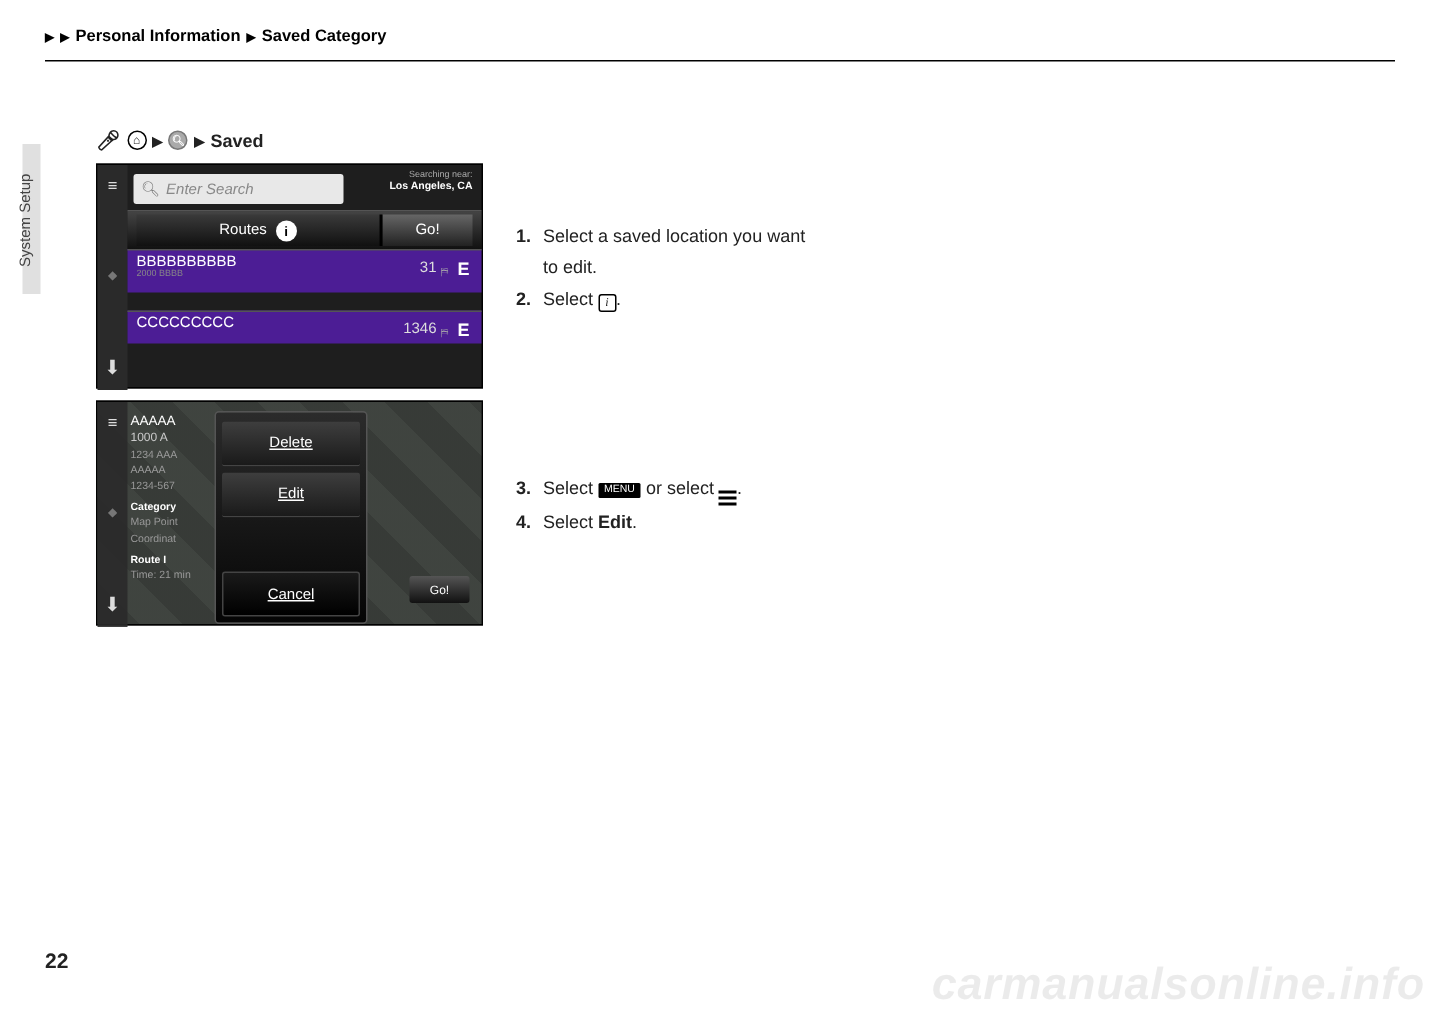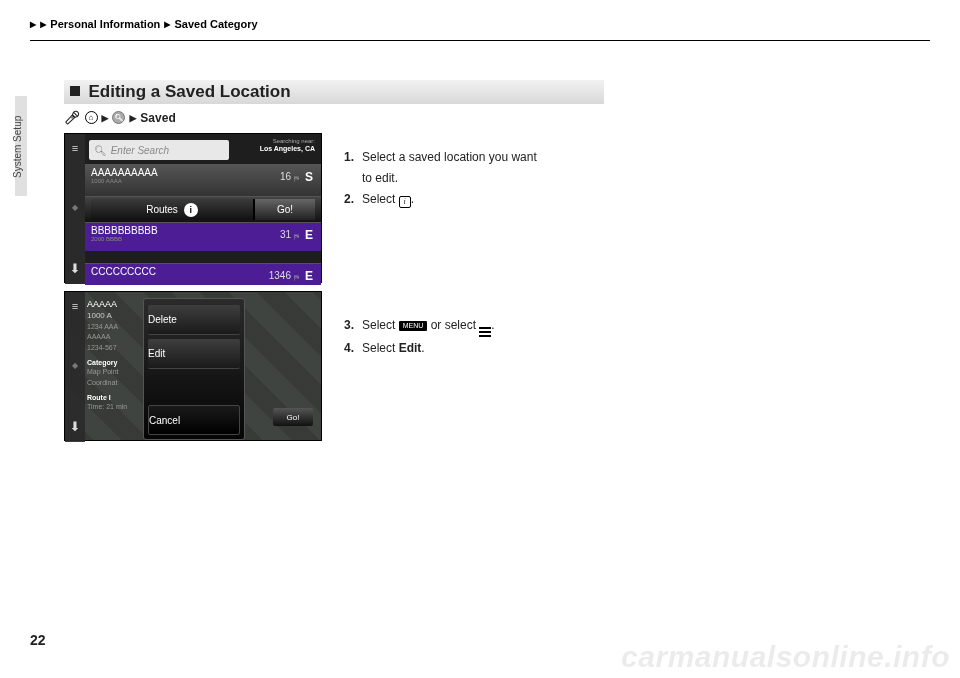--- a/index.html
+++ b/index.html
@@ -59,21 +59,21 @@
   .s2-bg { position:absolute; inset:0; background: repeating-linear-gradient(45deg,#3a3e3a 0 20px,#434843 20px 40px); opacity:0.9;}
   .s2-left { position:absolute; left:0; top:0; width:20px; height:150px; background:rgba(42,42,42,0.9); display:flex; flex-direction:column; align-items:center; justify-content:space-between; padding:8px 0;}
   .s2-left .ham { font-size:11px; color:#ddd;}
   .s2-left .darr { font-size:13px; color:#ddd;}
   .s2-info { position:absolute; left:22px; top:6px; font-size:8px; color:#ccc; line-height:1.35;}
   .s2-info .t1 { color:#fff; font-size:9px;}
   .s2-info .mut { color:#999; font-size:7px;}
   .s2-info .lbl { color:#fff; font-size:7px; font-weight:bold; margin-top:4px; display:block;}
   .s2-go2 { position:absolute; right:8px; bottom:14px; width:40px; height:18px; background:linear-gradient(#555,#111); border-radius:2px; display:flex; align-items:center; justify-content:center; font-size:8px;}
   .s2-popup { position:absolute; left:78px; top:6px; width:102px; background:linear-gradient(#2b2b2b,#050505); border:1px solid #555; border-radius:3px; }
-  .s2-popup .pbtn { height:30px; border-bottom:1px solid #444; display:flex; align-items:center; justify-content:flex-start; font-size:10px; color:#fff; background:linear-gradient(#3e3e3e,#1a1a1a); margin:4px; border-radius:2px;}
+  .s2-popup .pbtn { height:30px; border-bottom:1px solid #444; display:flex; align-items:center; justify-content:center; font-size:10px; color:#fff; background:linear-gradient(#3e3e3e,#1a1a1a); margin:4px; border-radius:2px;text-decoration:underline;}
   .s2-popup .pbtn.first { margin-top:6px;}
   .s2-popup .gap { height:28px; }
   .s2-popup .pbtn.cancel { background:linear-gradient(#1a1a1a,#000); border:1px solid #444;}
 
   
   .instr { position: absolute; top: 148px; left: 344px; width: 260px; font-size: 12px; line-height: 1.6; }
   .instr .row { display: flex; gap: 4px; margin-bottom: 2px; }
   .instr .num { font-weight: bold; min-width: 14px; }
   .instr .info-ico { display:inline-flex; width:12px; height:12px; border:1px solid #000; border-radius:2px; align-items:center; justify-content:center; font-size:8px; font-style:italic; font-family:serif; vertical-align:-1px; line-height:1;}
   .instr .menu-chip { display:inline-block; background:#000; color:#fff; font-size:7px; padding:1px 4px; border-radius:1px; vertical-align:1px; line-height:1.2;}
@@ -98,24 +98,20 @@
     <span class="tri">▶</span>
     <span>Saved Category</span>
   </div>
 </div>
 <div class="header-rule"></div>
 
 <div class="side-tab"></div>
 <div class="side-label">System Setup</div>
 
 <div class="body">
-  <div class="heading-bar">
-    <span class="sq"></span>
-    <span class="ht">Editing a Saved Location</span>
-  </div>
 
   <div class="path-line">
     <span class="mic">🎤︎</span>
     <span class="home-ico">⌂</span>
     <span class="tri">▶</span>
     <span class="search-ico">🔍︎</span>
     <span class="tri">▶</span>
     <span>Saved</span>
   </div>
 
@@ -127,27 +123,20 @@
     </div>
     <div class="s1-search">
       <span class="mag">🔍︎</span>
       <span class="ph">Enter Search</span>
     </div>
     <div class="s1-near">
       <span>Searching near:</span><br>
       <b>Los Angeles, CA</b>
     </div>
     <div class="s1-rows">
-      <div class="s1-row sel">
-        <div class="nm">AAAAAAAAAA</div>
-        <div class="sub">1000 AAAA</div>
-        <span class="dist">16</span>
-        <span class="marker">⛿</span>
-        <span class="dir">S</span>
-      </div>
       <div class="s1-row sel2">
         <div class="s1-routes">
           <span>Routes</span>
           <span class="info">i</span>
         </div>
         <div class="s1-go">
           <span>Go!</span>
         </div>
       </div>
       <div class="s1-row">

